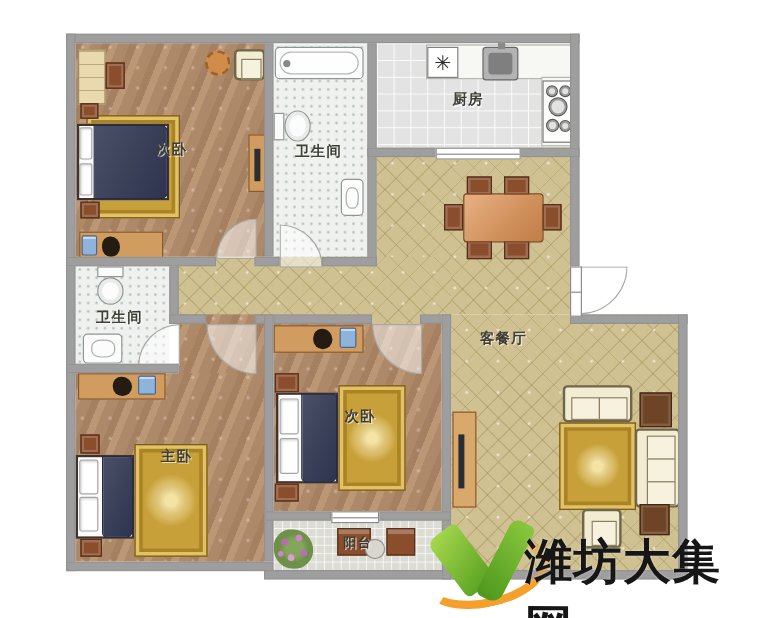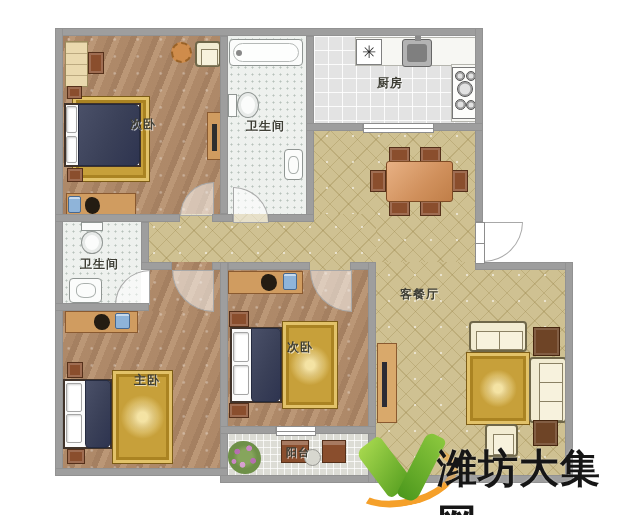--- a/index.html
+++ b/index.html
@@ -155,21 +155,21 @@
   <div class="label" style="left:377px;top:75px">厨房</div>
 
   <div class="furn wood" style="left:389px;top:147px;width:21px;height:16px"></div>
   <div class="furn wood" style="left:420px;top:147px;width:21px;height:16px"></div>
   <div class="furn wood" style="left:389px;top:200px;width:21px;height:16px"></div>
   <div class="furn wood" style="left:420px;top:200px;width:21px;height:16px"></div>
   <div class="furn wood" style="left:370px;top:170px;width:16px;height:22px"></div>
   <div class="furn wood" style="left:452px;top:170px;width:16px;height:22px"></div>
   <div class="furn" style="left:386px;top:161px;width:67px;height:41px;border-radius:3px;border:1px solid #7d4a24;background:linear-gradient(135deg,#e8b184 0%,#d0905c 60%,#c07e48 100%)"></div>
 
-  <div class="label" style="left:400px;top:286px">客餐厅</div>
+  <div class="label" style="left:400px;top:274px">客餐厅</div>
   <div class="furn tan" style="left:377px;top:343px;width:20px;height:80px;background:#d9a96b">
     <div class="abs" style="left:4px;top:18px;width:5px;height:45px;background:#2c2c34"></div>
   </div>
   <div class="rug" style="left:466px;top:352px;width:62px;height:71px"></div>
   <div class="furn cream" style="left:469px;top:321px;width:58px;height:31px">
     <div class="cushion" style="left:5px;top:8px;width:22px;height:17px"></div>
     <div class="cushion" style="left:28px;top:8px;width:22px;height:17px"></div>
   </div>
   <div class="furn cream" style="left:529px;top:357px;width:38px;height:66px">
     <div class="cushion" style="left:8px;top:4px;width:22px;height:18px"></div>

